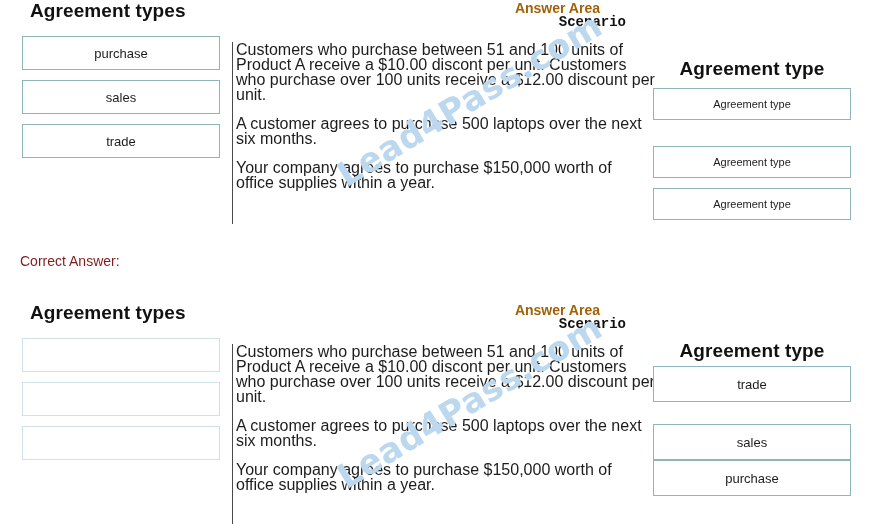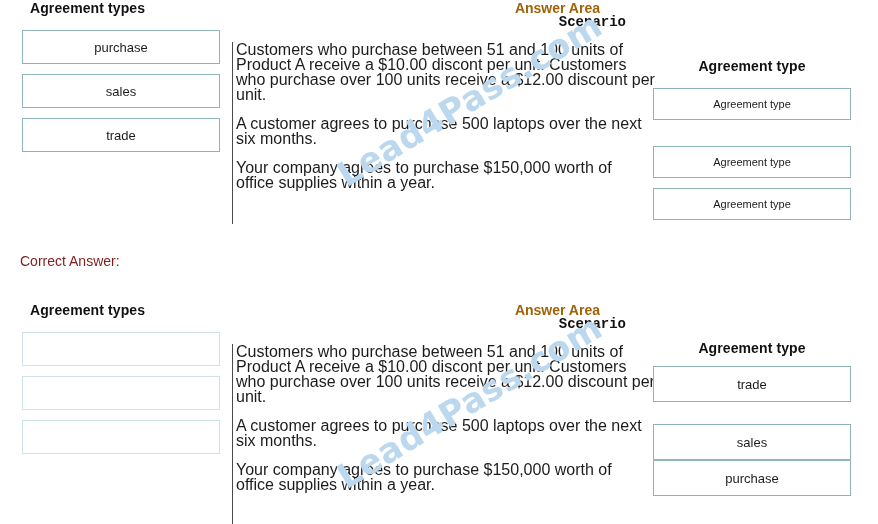--- a/index.html
+++ b/index.html
@@ -26,21 +26,21 @@
   #answer-section   { top: 302px; height: 222px; }
 
   
   .left-col {
     position: absolute;
     left: 22px;
     top: 0;
     width: 198px;
   }
   .col-heading {
-    font-size: 14px;
+    font-size: 19px;
     font-weight: bold;
     color: #111111;
     letter-spacing: 0.1px;
     margin: 0;
     padding: 0;
     white-space: nowrap;
   }
   .left-col .col-heading { padding-left: 8px; }
 
   .tile {

